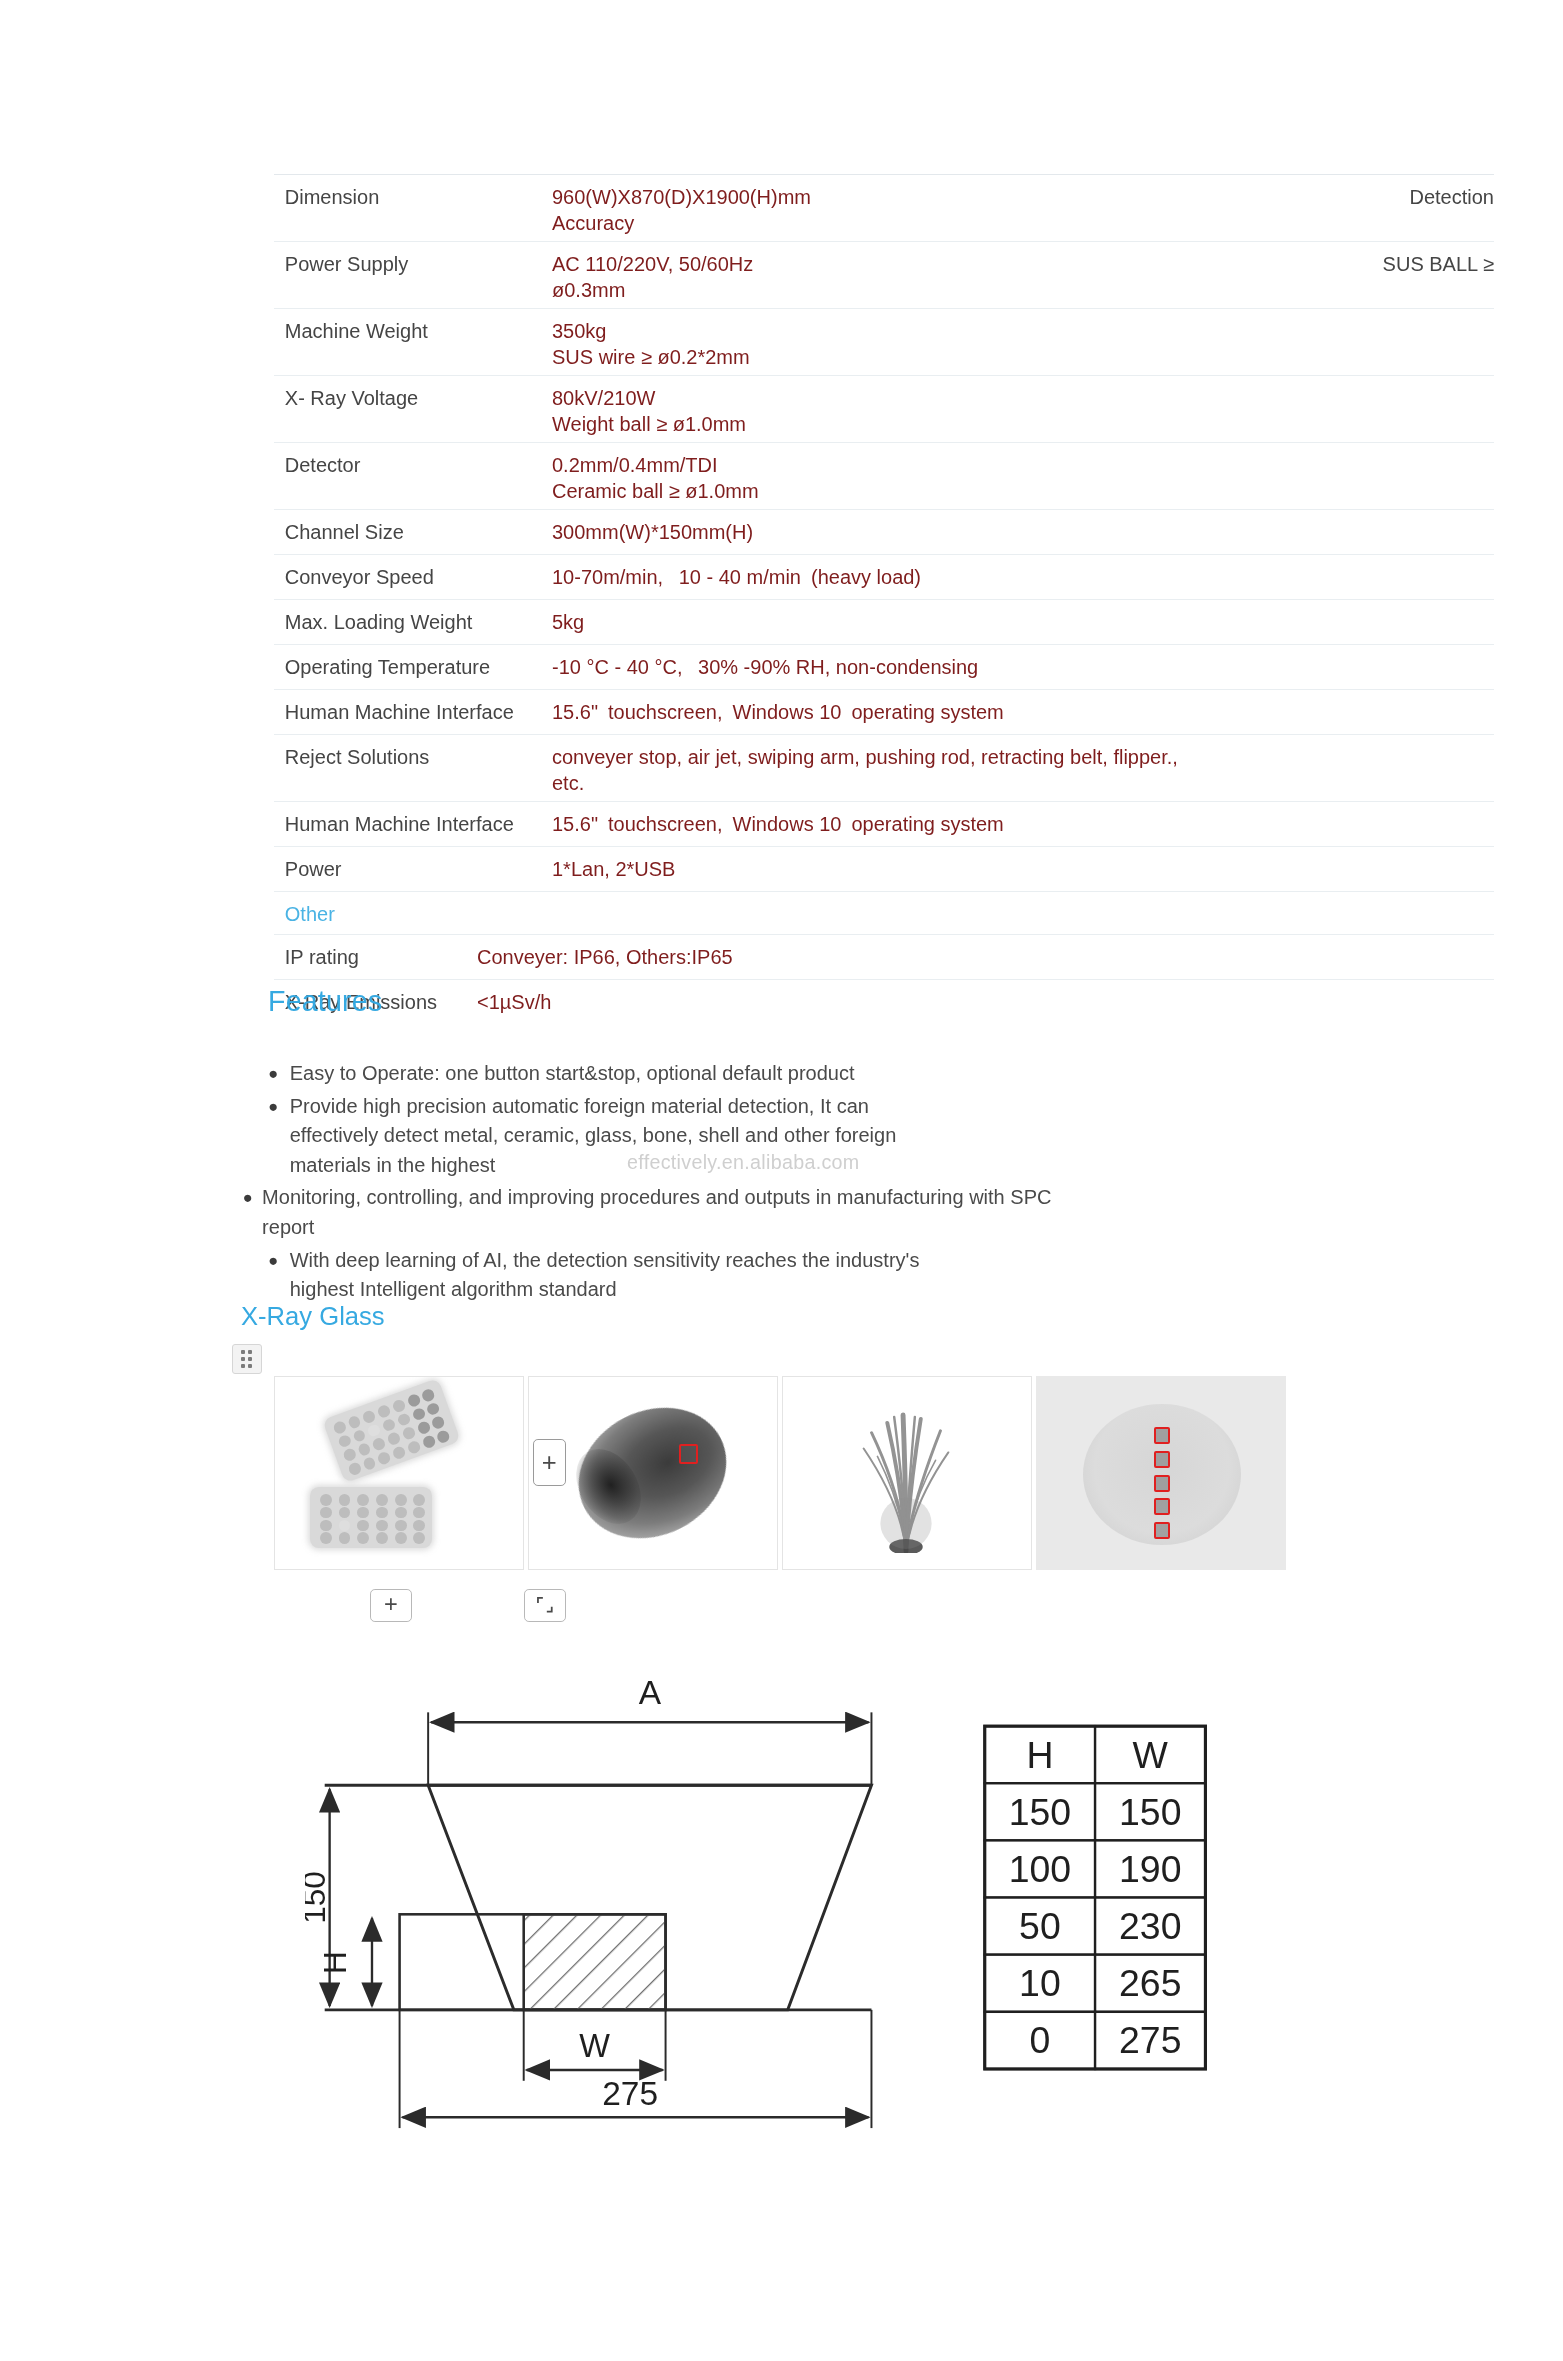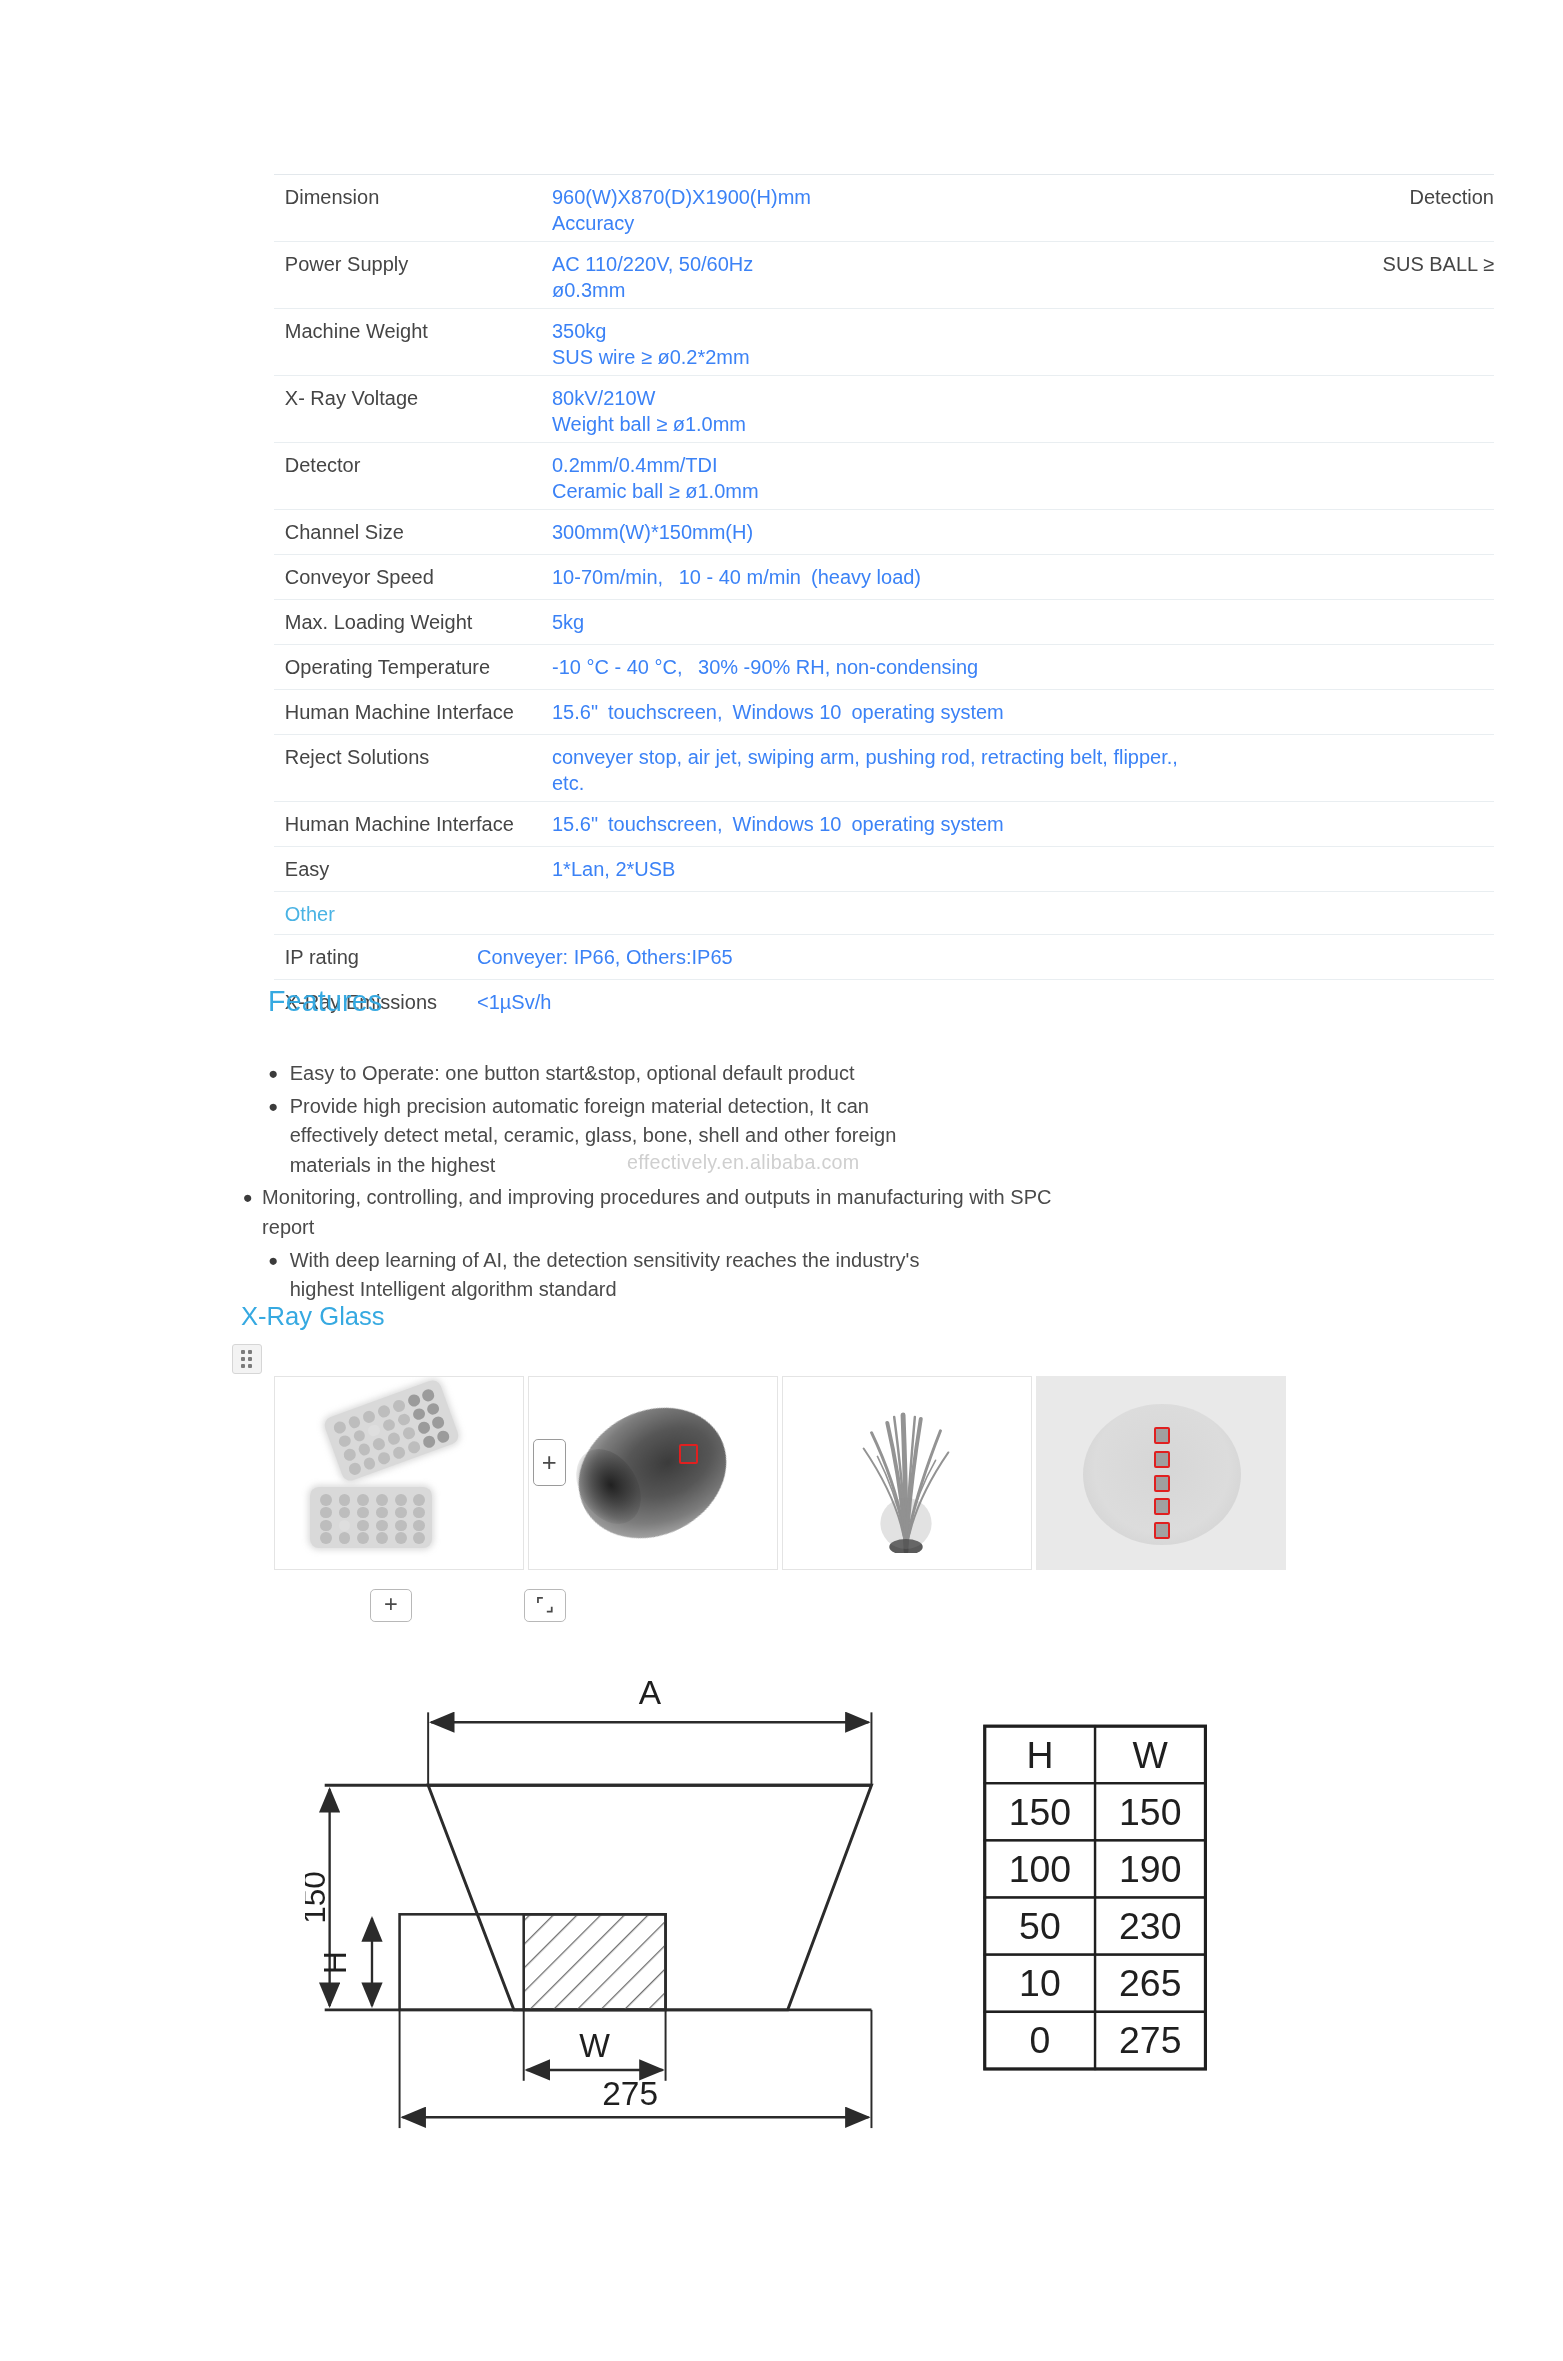--- a/index.html
+++ b/index.html
@@ -36,21 +36,21 @@
     flex: none;
     font-size: 20px;
     line-height: 27.6px;
     color: #454545;
     padding-left: 10.8px;
   }
   .spec-value {
     flex: 1;
     font-size: 20px;
     line-height: 26.6px;
-    color: #3b82f6;
+    color: #7f1d1d;
     white-space: pre-line;
   }
   .spec-extra {
     width: 266px;
     flex: none;
     font-size: 20px;
     line-height: 26.6px;
     color: #454545;
     text-align: right;
     white-space: pre-line;
@@ -329,21 +329,21 @@
       <div class="spec-label">Reject Solutions</div>
       <div class="spec-value">conveyer stop, air jet, swiping arm, pushing rod, retracting belt, flipper., etc.</div>
       <div class="spec-extra"></div>
     </div>
     <div class="spec-row">
       <div class="spec-label">Human Machine Interface</div>
       <div class="spec-value">15.6" touchscreen, Windows 10 operating system</div>
       <div class="spec-extra"></div>
     </div>
     <div class="spec-row">
-      <div class="spec-label">Easy</div>
+      <div class="spec-label">Power</div>
       <div class="spec-value">1*Lan, 2*USB</div>
       <div class="spec-extra"></div>
     </div>
     <div class="spec-section-row">
       <div class="spec-section-title">Other</div>
     </div>
     <div class="spec-row other-row">
       <div class="spec-label">IP rating</div>
       <div class="spec-value">Conveyer: IP66, Others:IP65</div>
     </div>

